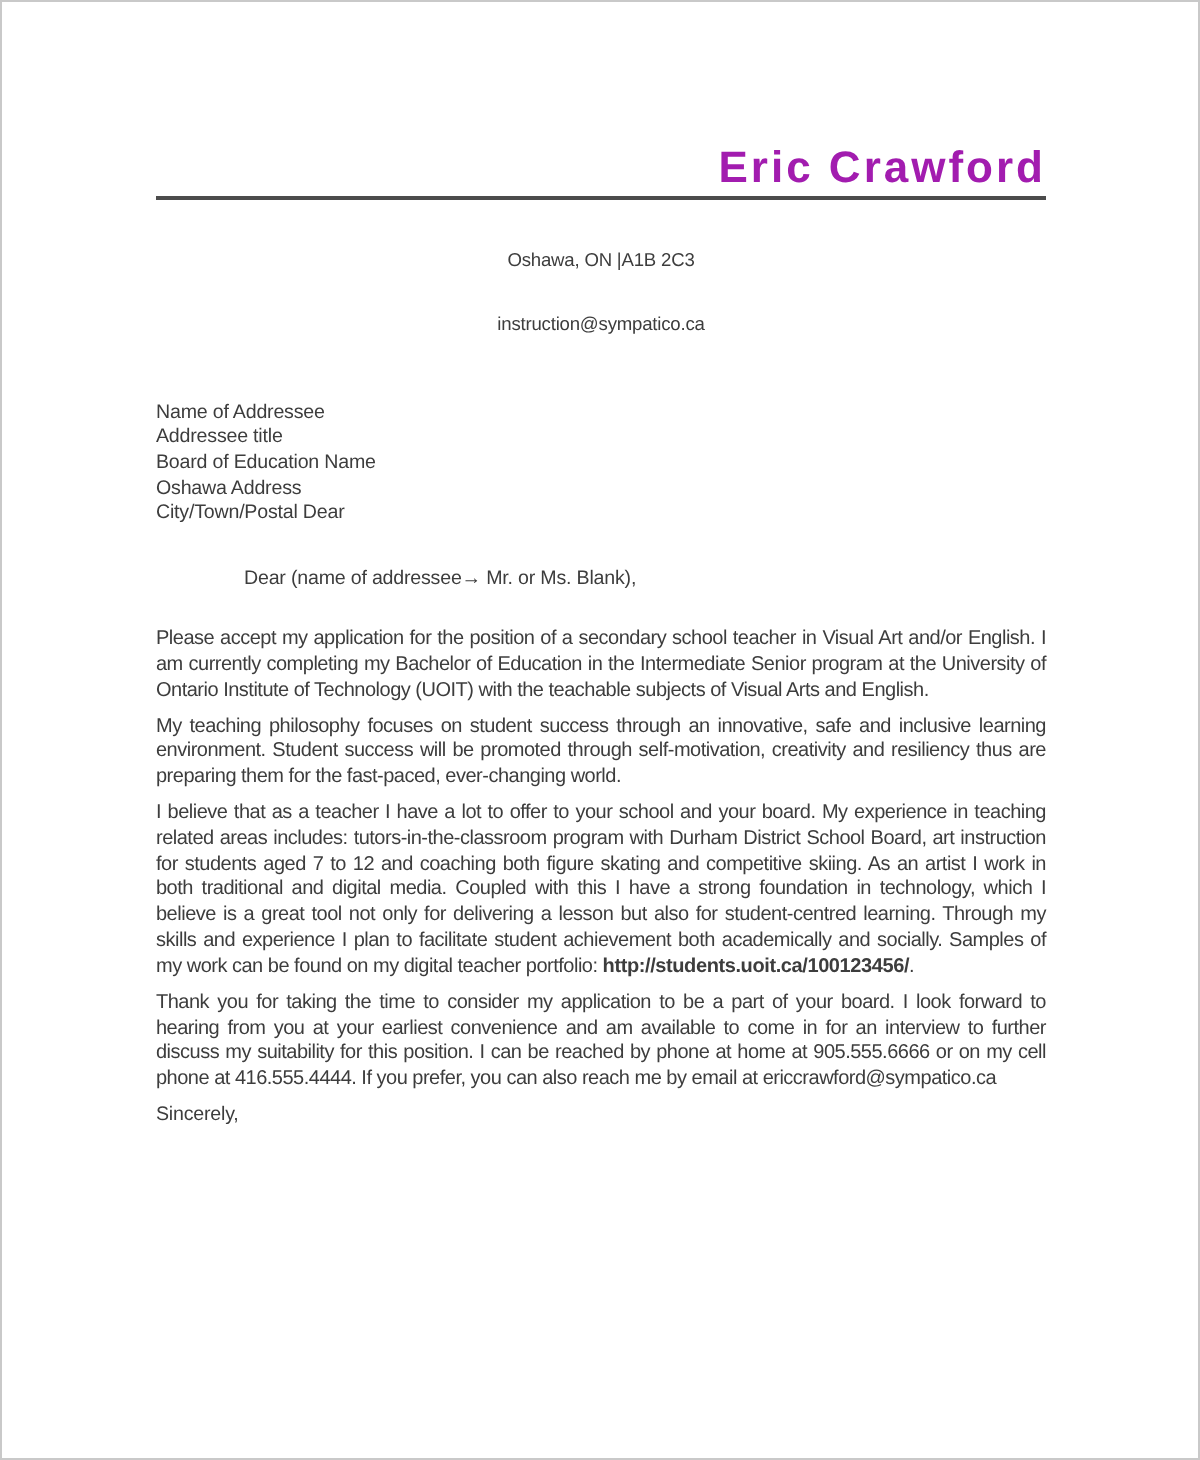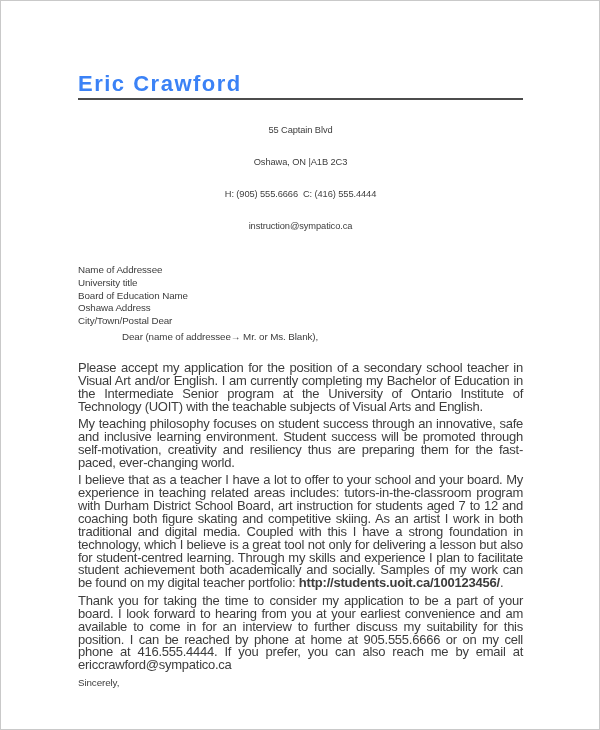--- a/index.html
+++ b/index.html
@@ -12,26 +12,26 @@
     border: 1px solid #c9c9c9;
     font-family: "Liberation Sans", sans-serif;
     color: #3d3d3d;
     overflow: hidden;
   }
   .content {
     padding: 70px 76px 0 77px;
   }
   
   .name-title {
-    text-align: left;
+    text-align: right;
     font-size: 22px;
     font-weight: bold;
     letter-spacing: 1.5px;
     line-height: 25px;
-    color: #3b82f6;
+    color: #a21caf;
   }
   .header-rule {
     margin-top: 2px;
     border: none;
     border-top: 2px solid #4c4c4c;
     height: 0;
   }
   .contact-block {
     margin-top: 4px;
     text-align: center;
@@ -42,51 +42,49 @@
   }
   
   .smalltext {
     font-size: 9.8px;
     letter-spacing: -0.1px;
     line-height: 12.6px;
   }
   .sending-date   { margin-top: 20px; }
   .addressee-block{ margin-top: 12px; }
   .re-line        { margin-top: 12px; }
-  .salutation     { margin-top: 4px; padding-left: 44px; }
+  .salutation     { margin-top: 20px; padding-left: 44px; }
   .body-copy      { margin-top: 18px; }
   .body-copy p {
-    font-size: 13px;
+    font-size: 10px;
     letter-spacing: -0.25px;
     line-height: 12.9px;
     text-align: justify;
     margin: 0 0 4.5px 0;
   }
   .body-copy p b { letter-spacing: -0.2px; }
   .closing   { margin-top: 0; }
 </style>
 </head>
 <body>
 
 <div class="page">
   <div class="content">
 
     <div class="name-title">Eric Crawford</div>
     <div class="header-rule"></div>
     <div class="contact-block">
-      <div>55 Captain Blvd</div>
       <div>Oshawa, ON |A1B 2C3</div>
-      <div>H: (905) 555.6666 &nbsp;C: (416) 555.4444</div>
       <div>instruction@sympatico.ca</div>
     </div>
 
 
     <div class="smalltext addressee-block">
       <div>Name of Addressee</div>
-      <div>University title</div>
+      <div>Addressee title</div>
       <div>Board of Education Name</div>
       <div>Oshawa Address</div>
       <div>City/Town/Postal Dear</div>
     </div>
 
 
     <div class="smalltext salutation">Dear (name of addressee→ Mr. or Ms. Blank),</div>
 
     <div class="body-copy">
       <p>Please accept my application for the position of a secondary school teacher in Visual Art and/or English. I am currently completing my Bachelor of Education in the Intermediate Senior program at the University of Ontario Institute of Technology (UOIT) with the teachable subjects of Visual Arts and English.</p>

